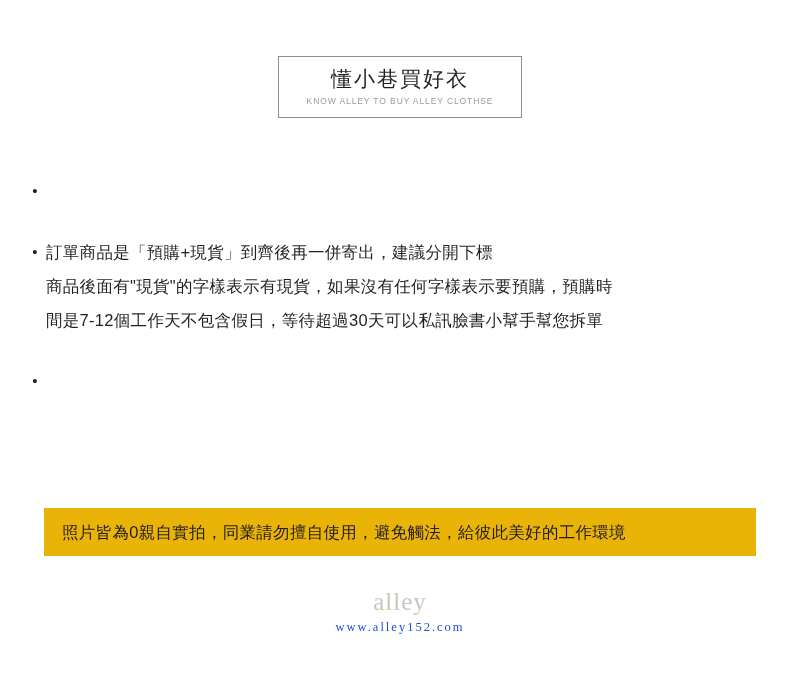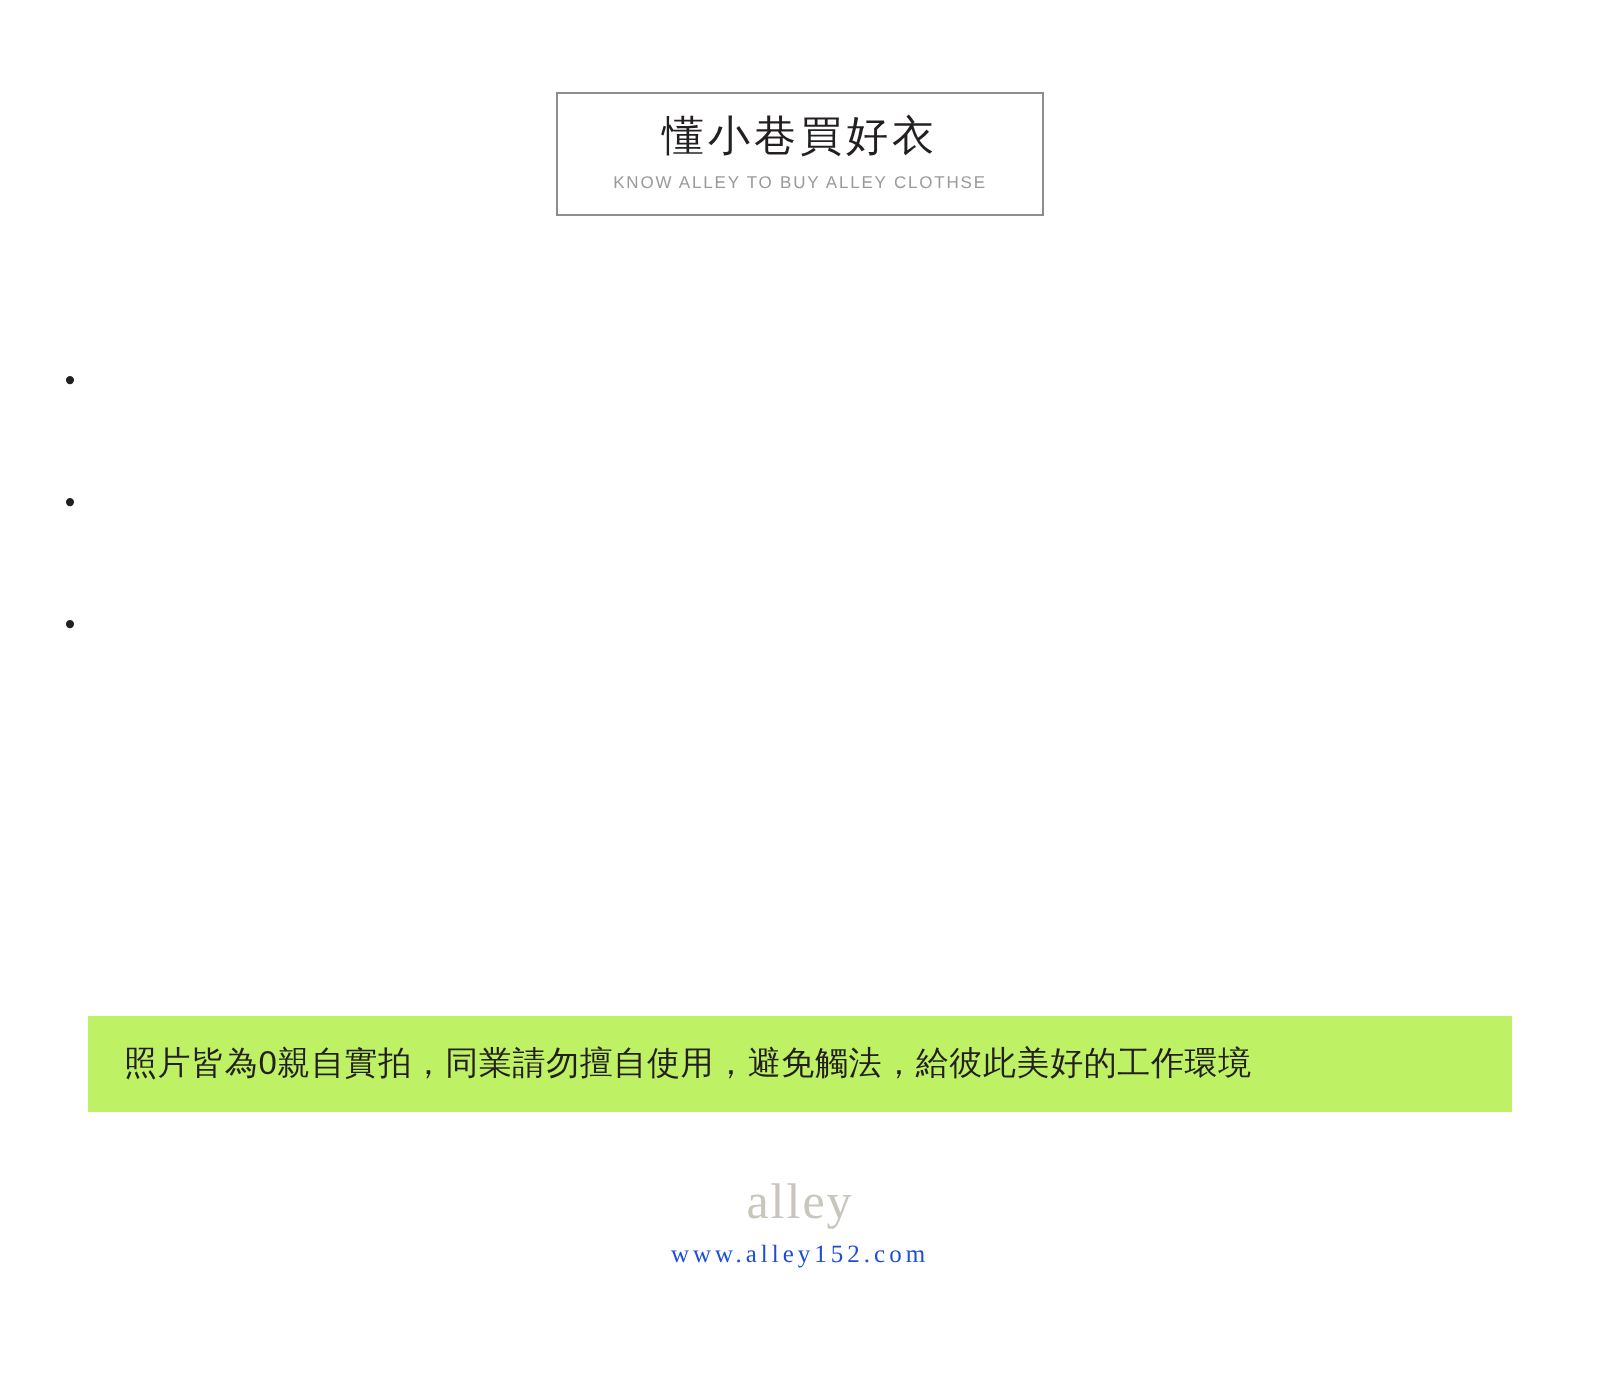--- a/index.html
+++ b/index.html
@@ -17,21 +17,21 @@
   .page {
     position: relative;
     width: 800px;
     height: 687px;
     box-sizing: border-box;
   }
 
   
   .logo-wrap {
     position: absolute;
-    top: 46px;
+    top: 56px;
     left: 0;
     width: 800px;
     display: flex;
     justify-content: center;
   }
   .logo-box {
     border: 1px solid #8d8d8d;
     padding: 9px 26px 11px 26px;
     text-align: center;
     min-width: 190px;
@@ -83,21 +83,21 @@
   }
 
   
   .note-wrap {
     position: absolute;
     top: 508px;
     left: 44px;
     width: 712px;
   }
   .note {
-    background: #bef264;
+    background: #eab308;
     font-size: 16.5px;
     line-height: 1.35;
     color: #231f20;
     padding: 13px 14px 13px 18px;
     letter-spacing: 0.3px;
     box-sizing: border-box;
   }
 
   
   .footer {
@@ -135,20 +135,23 @@
   </div>
 
   <div class="content">
 
     <div class="bullet-item">
       <div class="bullet-dot">•</div>
     </div>
 
     <div class="bullet-item">
       <div class="bullet-dot">•</div>
+      <div class="bullet-text">訂單商品是「預購+現貨」到齊後再一併寄出，建議分開下標
+商品後面有"現貨"的字樣表示有現貨，如果沒有任何字樣表示要預購，預購時
+間是7-12個工作天不包含假日，等待超過30天可以私訊臉書小幫手幫您拆單</div>
     </div>
 
     <div class="bullet-item">
       <div class="bullet-dot">•</div>
     </div>
 
   </div>
 
   <div class="note-wrap">
     <div class="note">照片皆為0親自實拍，同業請勿擅自使用，避免觸法，給彼此美好的工作環境</div>

